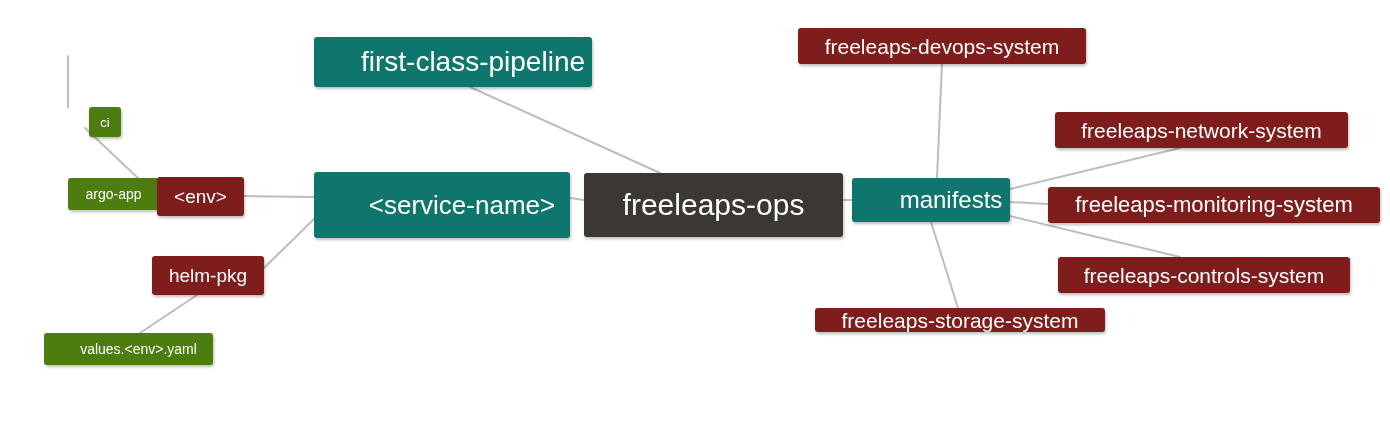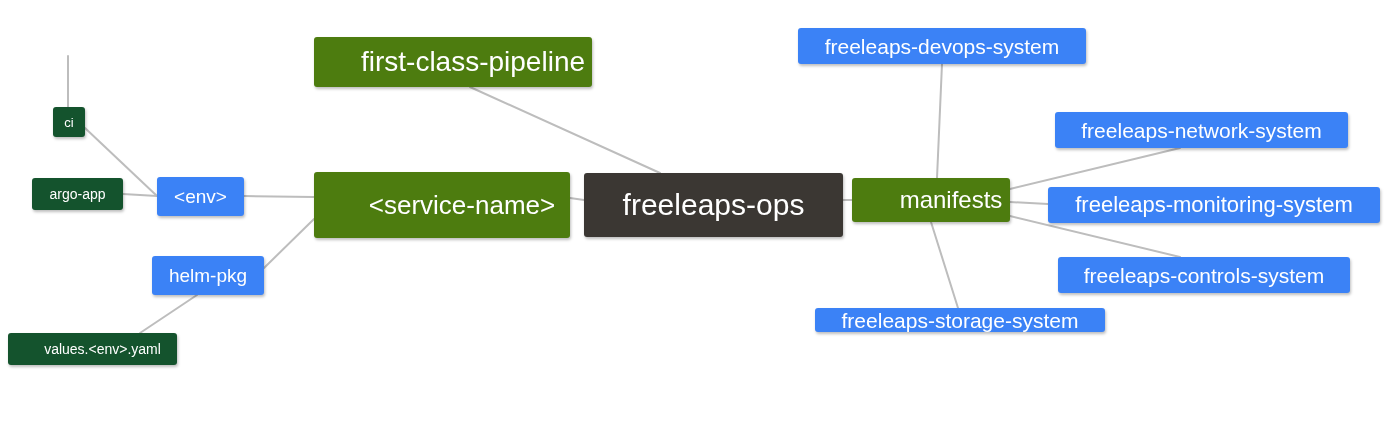--- a/index.html
+++ b/index.html
@@ -37,23 +37,23 @@
     color: #ffffff;
     border-radius: 3px;
     white-space: nowrap;
     line-height: 1;
     letter-spacing: 0px;
     box-shadow: 1px 2px 3px rgba(0,0,0,0.26);
     z-index: 5;
     user-select: none;
   }
   .n-orange { background: #f5a623; }
-  .n-red    { background: #14532d; }
-  .n-green  { background: #3b82f6; }
-  .n-blue   { background: #4d7c0f; padding-left: 40px; }
+  .n-red    { background: #4d7c0f; margin-left: 36px; }
+  .n-green  { background: #7f1d1d; }
+  .n-blue   { background: #0f766e; padding-left: 40px; }
   .n-dark   { background: #3b3733; }
 </style>
 </head>
 <body>
 
 <div id="mindmap-canvas">
 
   <svg id="edge-layer" viewBox="0 0 1390 421" xmlns="http://www.w3.org/2000/svg">
     <g fill="none" stroke="#bdbdbd" stroke-width="2" stroke-linecap="round">
       <path d="M 68 56 L 68 107"></path>

